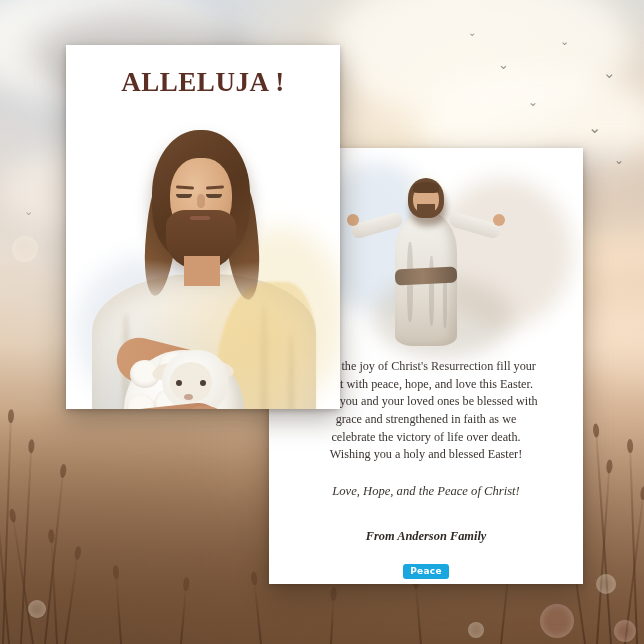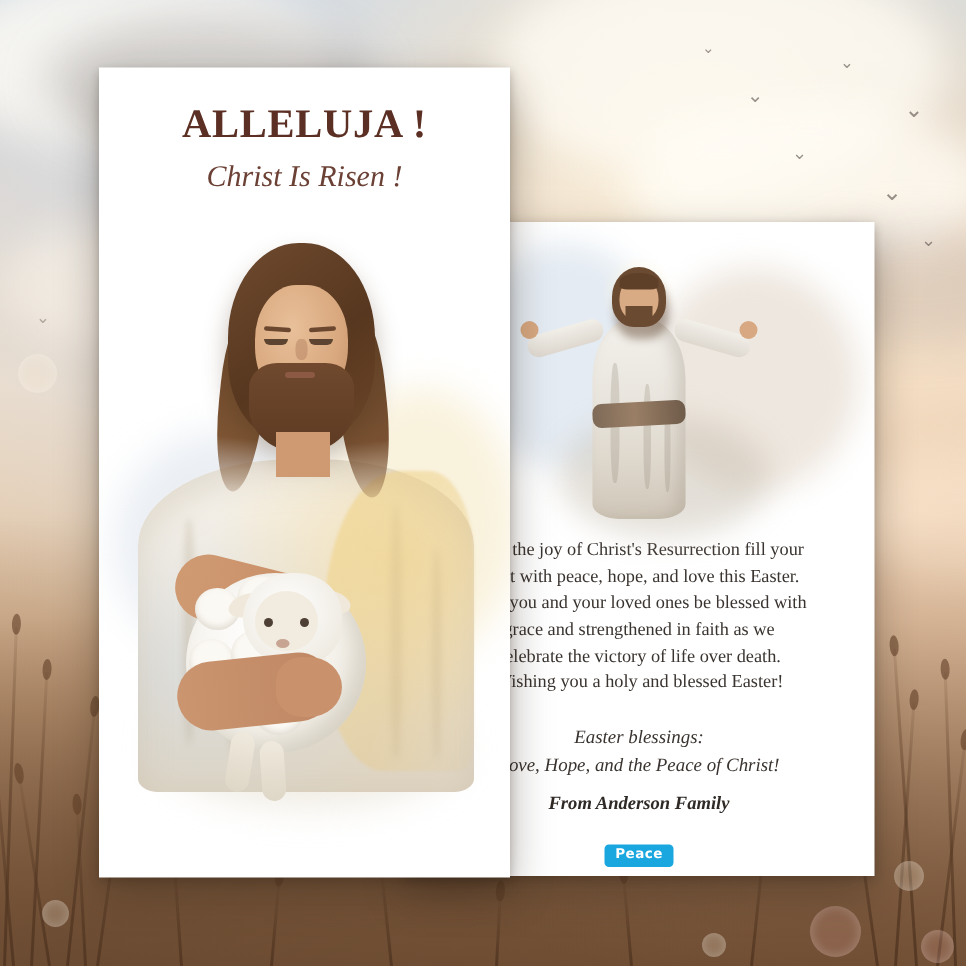--- a/index.html
+++ b/index.html
@@ -101,21 +101,21 @@
     top: 148px;
     width: 314px;
     height: 436px;
     padding: 0;
     overflow: hidden;
   }
   #card-front {
     left: 66px;
     top: 45px;
     width: 274px;
-    height: 540px;
+    height: 364px;
     overflow: hidden;
   }
 
   
   .back-inner {
     position: absolute;
     inset: 0;
     display: flex;
     flex-direction: column;
     align-items: center;
@@ -245,21 +245,21 @@
   .back-text p { margin: 0; }
   .blessings {
     margin-top: 18px;
     font-style: italic;
     font-size: 12.6px;
     line-height: 1.5;
     color: #3a3430;
     text-align: center;
   }
   .signature {
-    margin-top: 8px;
+    margin-top: 28px;
     font-weight: bold;
     font-style: italic;
     font-size: 12.4px;
     color: #2f2a26;
     text-align: center;
   }
   .zazzle {
     margin-top: 16px;
     text-align: center;
   }
@@ -567,36 +567,34 @@
       <div class="back-text">
         <p>May the joy of Christ's Resurrection fill your</p>
         <p>heart with peace, hope, and love this Easter.</p>
         <p>May you and your loved ones be blessed with</p>
         <p>grace and strengthened in faith as we</p>
         <p>celebrate the victory of life over death.</p>
         <p>Wishing you a holy and blessed Easter!</p>
       </div>
 
       <div class="blessings">
-        <div>Easter blessings:</div>
         <div>Love, Hope, and the Peace of Christ!</div>
       </div>
 
       <div class="signature">From Anderson Family</div>
 
       <div class="zazzle">
         <span class="zazzle-logo">Peace</span>
       </div>
     </div>
   </div>
 
   <div class="card" id="card-front">
     <div class="front-inner">
       <div class="title">ALLELUJA !</div>
-      <div class="subtitle">Christ Is Risen !</div>
 
       <div class="front-art">
         <div class="fwash" style="left:10px; top:150px; width:140px; height:150px; background:rgba(210,220,230,0.45);"></div>
         <div class="fwash" style="left:150px; top:120px; width:130px; height:180px; background:rgba(240,222,170,0.4);"></div>
         <div class="fwash" style="left:40px; top:320px; width:200px; height:80px; background:rgba(222,212,192,0.45);"></div>
 
         <div class="j-robe">
           <div class="j-robe-fold" style="left:30px; top:40px; width:8px; height:150px;"></div>
           <div class="j-robe-fold" style="left:60px; top:70px; width:7px; height:130px;"></div>
           <div class="j-robe-fold" style="left:168px; top:30px; width:8px; height:170px;"></div>

